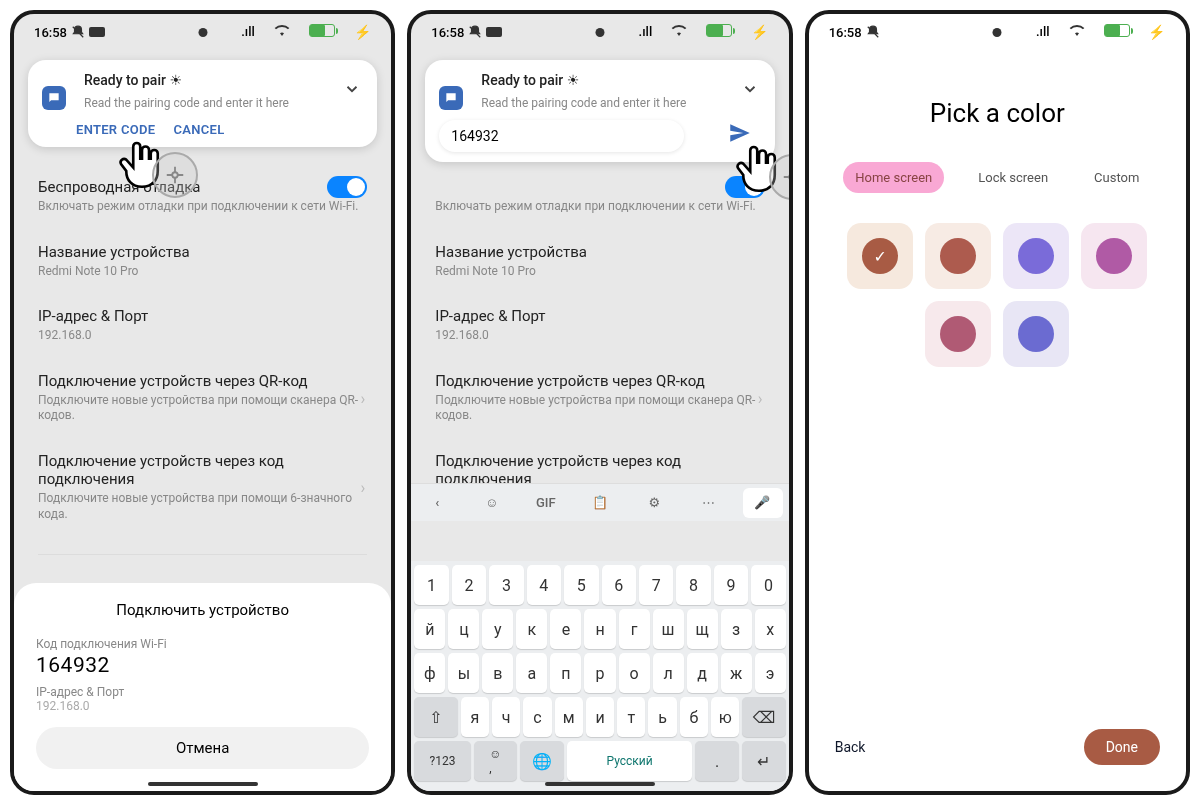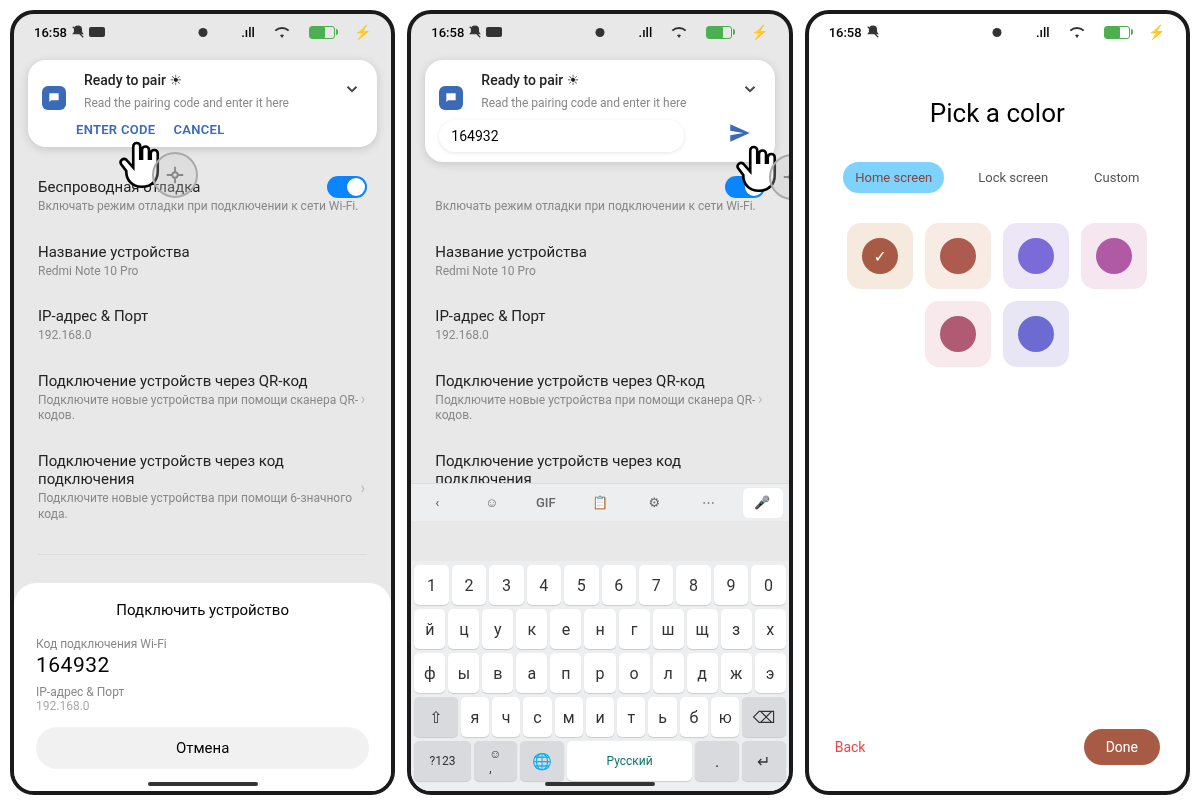--- a/index.html
+++ b/index.html
@@ -3,21 +3,21 @@
 <meta charset="utf-8">
 <style>
   * { box-sizing: border-box; margin: 0; padding: 0; }
   body { font-family: -apple-system, BlinkMacSystemFont, "Segoe UI", Roboto, sans-serif; background: #fff; display: flex; gap: 12px; padding: 10px; }
   
   .phone { width: 386px; height: 785px; border: 4px solid #1a1a1a; border-radius: 24px; position: relative; overflow: hidden; background: #fff; }
   .phone::before { content: ""; position: absolute; top: 14px; left: 50%; transform: translateX(-50%); width: 9px; height: 9px; background: #333; border-radius: 50%; z-index: 200; }
   
   .statusbar { height: 34px; display: flex; justify-content: space-between; align-items: center; padding: 2px 20px 0; font-size: 13px; font-weight: 500; position: relative; z-index: 100; }
   .status-left { display: flex; align-items: center; gap: 4px; }
-  .status-right { display: flex; align-items: center; gap: 19px; }
+  .status-right { display: flex; gap: 19px; }
   .battery-icon { width: 26px; height: 13px; border: 1.5px solid #4caf50; border-radius: 3px; position: relative; display: flex; align-items: center; }
   .battery-icon::after { content: ""; position: absolute; right: -4px; width: 2px; height: 6px; background: #4caf50; border-radius: 0 2px 2px 0; }
   .battery-fill { background: #4caf50; height: 100%; width: 65%; border-radius: 1px; }
 
   
   .p1, .p2 { background: #e8e8e8; }
 
   .notif { position: absolute; top: 46px; left: 14px; right: 14px; background: #fff; border-radius: 18px; box-shadow: 0 2px 10px rgba(0,0,0,.15); padding: 12px 14px 10px; z-index: 50; }
   .notif-head { display: flex; align-items: flex-end; gap: 18px; }
   .notif-icon { width: 24px; height: 24px; background: #3a6ab8; border-radius: 6px; display: flex; align-items: center; justify-content: center; flex-shrink: 0; margin-top: 2px; }
@@ -67,28 +67,28 @@
   .key.wider { flex: 1.8; background: #d8dadd; font-size: 12px; }
   .key.space { flex: 4; font-size: 12px; color: #0f766e; }
   .key.ret { background: #d8dadd; }
 
   
   .p3 { background: #fff; }
   .p3-body { padding: 50px 22px 0; }
   .p3-title { text-align: center; font-size: 26px; font-weight: 400; margin-bottom: 34px; }
   .tabs { display: flex; justify-content: center; gap: 22px; font-size: 13px; margin-bottom: 30px; }
   .tab { color: #555; padding: 8px 12px; border-radius: 18px; }
-  .tab.active { background: #7dd3fc; color: #844; }
+  .tab.active { background: #f9a8d4; color: #844; }
   .swatches { display: flex; flex-wrap: wrap; gap: 12px; justify-content: center; padding: 0 8px; }
   .sw { width: 66px; height: 66px; border-radius: 14px; display: flex; align-items: center; justify-content: center; }
   .sw-inner { width: 36px; height: 36px; border-radius: 50%; display:flex; align-items:center; justify-content:center; }
   .sw.selected { background: #f6e9de; }
   .check { color: #fff; font-size: 16px; }
   .p3-footer { position: absolute; bottom: 26px; left: 0; right: 0; display: flex; justify-content: space-between; align-items: center; padding: 0 26px; }
-  .back-btn { color: #ef4444; font-size: 14px; }
+  .back-btn { color: #0f172a; font-size: 14px; }
   .done-btn { background: #a85b44; color: #fff; padding: 10px 22px; border-radius: 22px; font-size: 14px; }
 
   .home-indicator { position: absolute; bottom: 5px; left: 50%; transform: translateX(-50%); width: 110px; height: 4px; background: #333; border-radius: 3px; z-index: 200; }
 </style>
 </head>
 <body>
 
 <div class="phone p1">
   <div class="statusbar">
     <div class="status-left">

